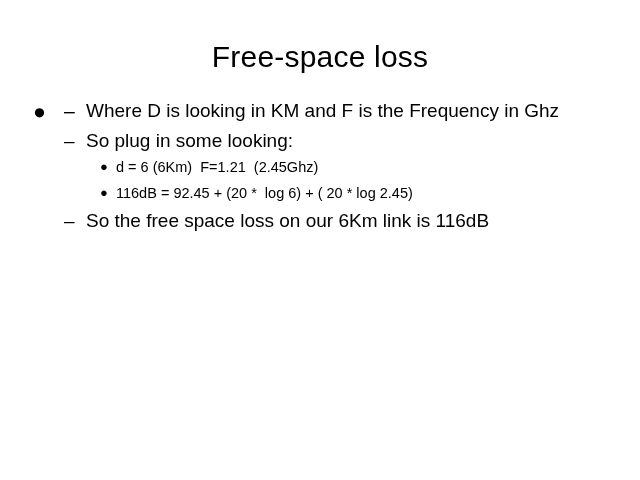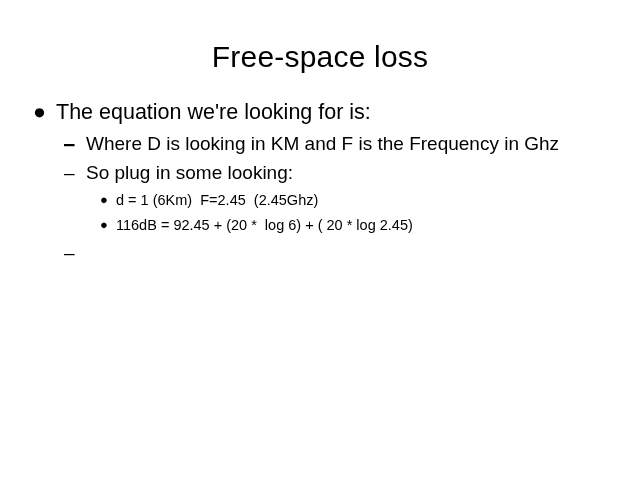--- a/index.html
+++ b/index.html
@@ -93,45 +93,45 @@
 <body>
 
 <div class="slide">
 
   <h1 class="slide-title">Free-space loss</h1>
 
   <ul class="body-list">
 
     <li class="lvl1">
       <span class="bullet">●</span>
-      <span class="txt">The equation we're looking for is:</span>
     </li>
 
     <li class="lvl2">
       <span class="bullet">–</span>
     </li>
 
     <li class="lvl2">
       <span class="bullet">–</span>
       <span class="txt">Where D is looking in KM and F is the Frequency in Ghz</span>
     </li>
 
     <li class="lvl2">
       <span class="bullet">–</span>
       <span class="txt">So plug in some looking:</span>
     </li>
 
     <li class="lvl3">
       <span class="bullet">●</span>
-      <span class="txt">d = 1 (6Km)  F=2.45  (2.45Ghz)</span>
+      <span class="txt">d = 6 (6Km)  F=1.21  (2.45Ghz)</span>
     </li>
 
     <li class="lvl3">
       <span class="bullet">●</span>
       <span class="txt">116dB = 92.45 + (20 *  log 6) + ( 20 * log 2.45)</span>
     </li>
 
     <li class="lvl2">
       <span class="bullet">–</span>
+      <span class="txt">So the free space loss on our 6Km link is 116dB</span>
     </li>
 
   </ul>
 </div>
 
 </body></html>

